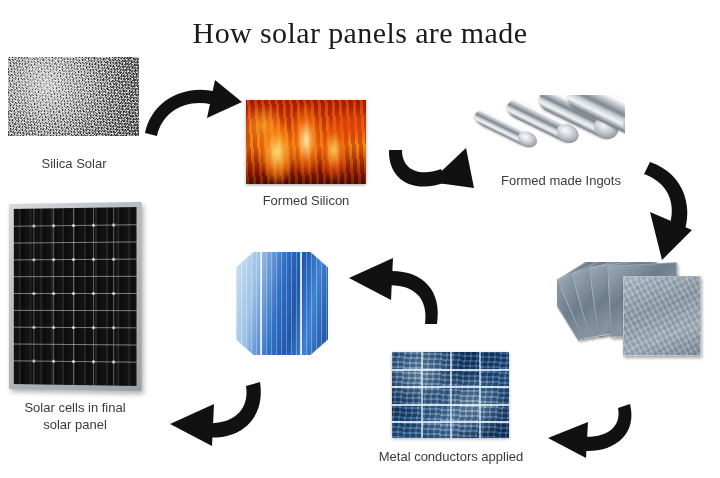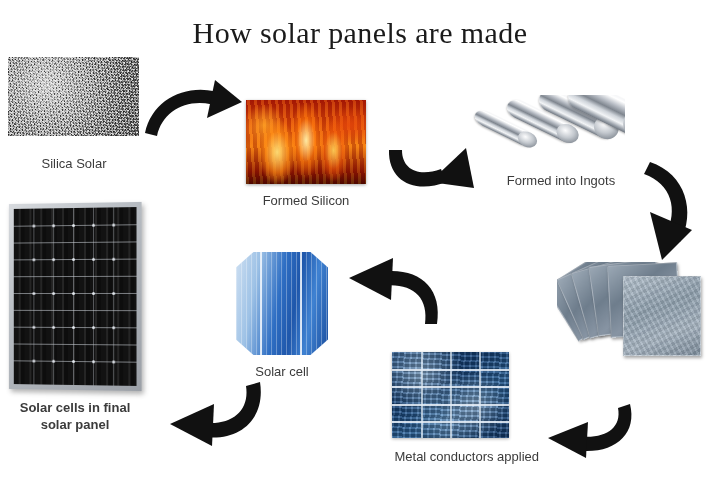--- a/index.html
+++ b/index.html
@@ -200,21 +200,21 @@
     <div class="ingot" style="left:34px; top:17px; width:76px; height:18px; transform:rotate(26deg);">
         <span class="cap"></span>
       </div>
     <div class="ingot" style="left:66px; top:8px;  width:84px; height:22px; transform:rotate(26deg);">
         <span class="cap"></span>
       </div>
     <div class="ingot" style="left:96px; top:-2px; width:84px; height:30px; transform:rotate(26deg);">
         <span class="cap"></span>
       </div>
   </div>
-  <div class="caption" style="left:478px; top:172px; width:166px;">Formed into Ingots</div>
+  <div class="caption" style="left:478px; top:172px; width:166px;">Formed made Ingots</div>
 
   <div class="arrow" style="left:616px; top:160px;">
     <svg width="96" height="108" viewBox="0 0 96 108">
       <path d="M34,2 C70,14 80,52 64,82 L50,74 C62,50 56,24 28,14 Z" fill="#111111"></path>
       <path d="M34,52 L76,70 L46,100 Z" fill="#111111"></path>
     </svg>
   </div>
 
   <div id="wafers-img" class="stage-img">
     <div class="wafer" style="left:0px;  top:4px;  width:60px; height:62px; transform:rotate(-32deg);"></div>
@@ -234,36 +234,35 @@
 
   <div id="conductor-img" class="stage-img">
     <div class="busline-h" style="top:17px;"></div>
     <div class="busline-h" style="top:34px;"></div>
     <div class="busline-h" style="top:52px;"></div>
     <div class="busline-h" style="top:69px;"></div>
     <div class="busline-v" style="left:29px;"></div>
     <div class="busline-v" style="left:58px;"></div>
     <div class="busline-v" style="left:87px;"></div>
   </div>
-  <div class="caption" style="left:363px; top:448px; width:176px;text-align:right;">Metal conductors applied</div>
+  <div class="caption" style="left:363px; top:448px; width:176px;">Metal conductors applied</div>
 
   <div class="arrow" style="left:341px; top:256px;">
     <svg width="104" height="74" viewBox="0 0 104 74">
       <path d="M96,68 C102,30 76,10 38,16 L40,30 C70,26 88,40 84,68 Z" fill="#111111"></path>
       <path d="M52,2 L50,44 L8,22 Z" fill="#111111"></path>
     </svg>
   </div>
 
   <div id="cell-img" class="stage-img">
     <div id="cell-shape">
       <div class="cell-busbar" style="left:24px;"></div>
       <div class="cell-busbar" style="left:64px;"></div>
     </div>
   </div>
-  <div class="caption" style="left:232px; top:363px; width:100px;">Solar cell</div>
 
   <div class="arrow" style="left:160px; top:378px;">
     <svg width="106" height="80" viewBox="0 0 106 80">
       <path d="M100,4 C106,42 78,66 38,58 L40,44 C70,49 90,34 86,8 Z" fill="#111111"></path>
       <path d="M54,26 L52,68 L10,46 Z" fill="#111111"></path>
     </svg>
   </div>
 
   <div id="panel-img" class="stage-img">
     <div id="panel-inner">
@@ -301,16 +300,16 @@
       <div class="panel-dot" style="left:59px; top:118px;"></div>
       <div class="panel-dot" style="left:79px; top:118px;"></div>
       <div class="panel-dot" style="left:99px; top:118px;"></div>
       <div class="panel-dot" style="left:19px; top:152px;"></div>
       <div class="panel-dot" style="left:39px; top:152px;"></div>
       <div class="panel-dot" style="left:59px; top:152px;"></div>
       <div class="panel-dot" style="left:79px; top:152px;"></div>
       <div class="panel-dot" style="left:99px; top:152px;"></div>
     </div>
   </div>
-  <div class="caption" style="left:0; top:399px; width:150px;font-weight:bold;">Solar cells in final
+  <div class="caption" style="left:0; top:399px; width:150px;">Solar cells in final
 solar panel</div>
 
 </div>
 
 </body></html>

